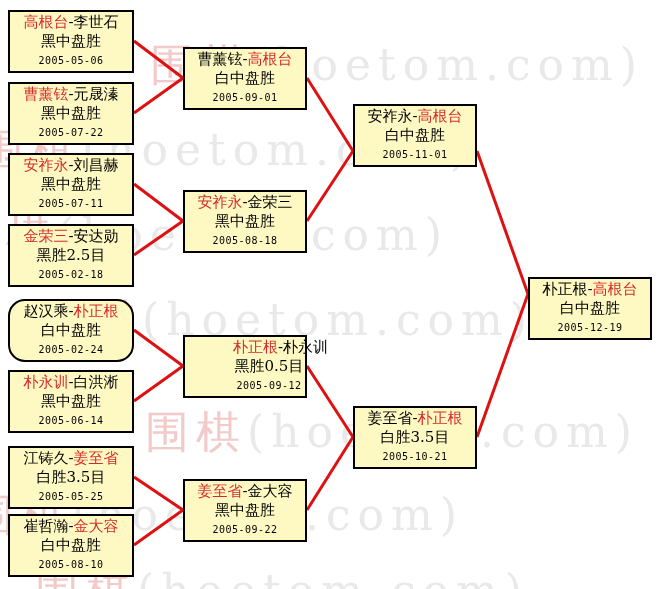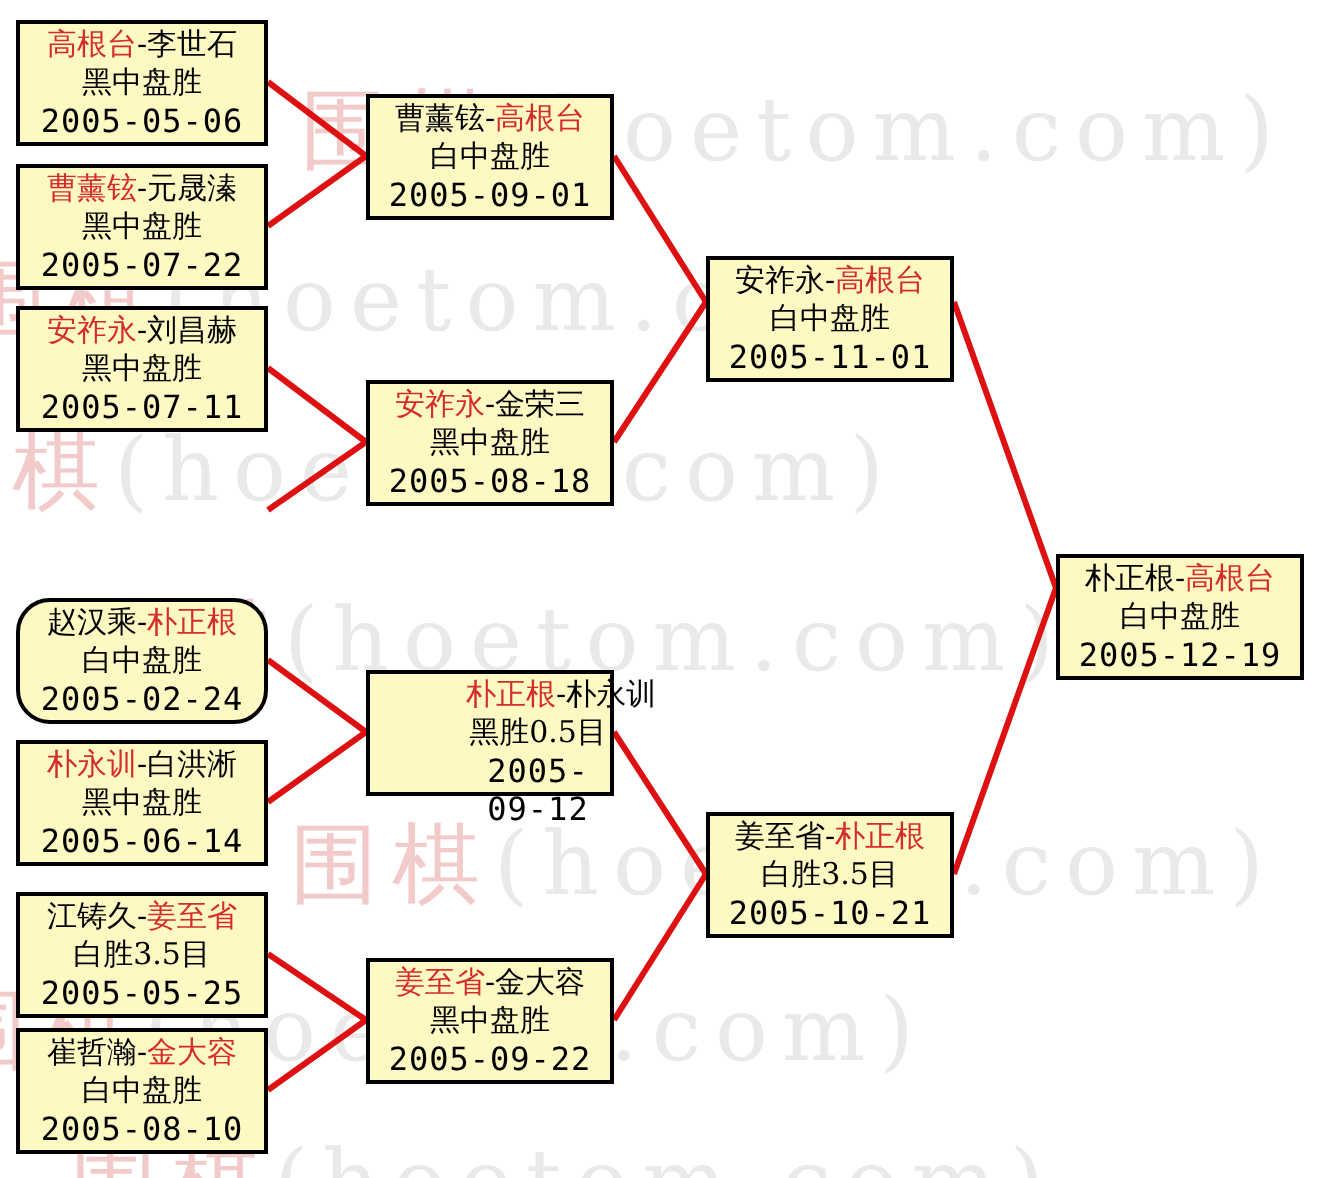--- a/index.html
+++ b/index.html
@@ -55,34 +55,34 @@
     border: 2px solid var(--box-border, #000000);
     z-index: 2;
     text-align: center;
     font-size: 15px;
     line-height: 19px;
     padding-top: 1px;
     color: #000000;
   }
   .box .l1 { white-space: nowrap; }
   .box .win { color: var(--winner-red, #d42c2c); }
-  .box .l3 { font-family: "DejaVu Sans Mono", monospace; font-size: 16px; letter-spacing: 0.5px; }
+  .box .l3 { font-family: "DejaVu Sans Mono", monospace; font-size: 10px; letter-spacing: 0.5px; }
   
   .b-r1m1, .b-r1m2, .b-r1m3, .b-r1m4, .b-r1m5, .b-r1m6, .b-r1m7, .b-r1m8 { left: 8px; width: 126px; }
   .b-r1m1 { top: 10px; }  .b-r1m2 { top: 82px; }
   .b-r1m3 { top: 153px; } .b-r1m4 { top: 224px; }
   .b-r1m5 { top: 299px; border-radius: 17px; } .b-r1m6 { top: 370px; }
   .b-r1m7 { top: 446px; } .b-r1m8 { top: 514px; }
   
   .b-r2m1, .b-r2m2, .b-r2m3, .b-r2m4 { left: 183px; }
   .b-r2m1 { top: 47px; }  .b-r2m2 { top: 190px; }
   .b-r2m3 { top: 335px; padding-left: 48px; } .b-r2m4 { top: 479px; }
   
   .b-r3m1, .b-r3m2 { left: 353px; }
-  .b-r3m1 { top: 128px; } .b-r3m2 { top: 406px; }
+  .b-r3m1 { top: 104px; } .b-r3m2 { top: 406px; }
   
   .b-final { left: 528px; top: 277px; }
 </style>
 </head>
 <body>
 
 <div id="stage">
 
   <div class="wm wm1"><span class="cjk">围棋</span><span class="lat">(hoetom.com)</span></div>
   <div class="wm wm2"><span class="cjk">围棋</span><span class="lat">(hoetom.com)</span></div>
@@ -116,20 +116,25 @@
   </div>
   <div class="box b-r1m2">
     <div class="l1"><span class="win">曹薰铉</span><span class="dash">-</span><span>元晟溱</span></div>
     <div class="l2">黑中盘胜</div>
     <div class="l3">2005-07-22</div>
   </div>
   <div class="box b-r1m3">
     <div class="l1"><span class="win">安祚永</span><span class="dash">-</span><span>刘昌赫</span></div>
     <div class="l2">黑中盘胜</div>
     <div class="l3">2005-07-11</div>
+  </div>
+  <div class="box b-r1m4">
+    <div class="l1"><span class="win">金荣三</span><span class="dash">-</span><span>安达勋</span></div>
+    <div class="l2">黑胜2.5目</div>
+    <div class="l3">2005-02-18</div>
   </div>
   <div class="box b-r1m5">
     <div class="l1"><span>赵汉乘</span><span class="dash">-</span><span class="win">朴正根</span></div>
     <div class="l2">白中盘胜</div>
     <div class="l3">2005-02-24</div>
   </div>
   <div class="box b-r1m6">
     <div class="l1"><span class="win">朴永训</span><span class="dash">-</span><span>白洪淅</span></div>
     <div class="l2">黑中盘胜</div>
     <div class="l3">2005-06-14</div>

